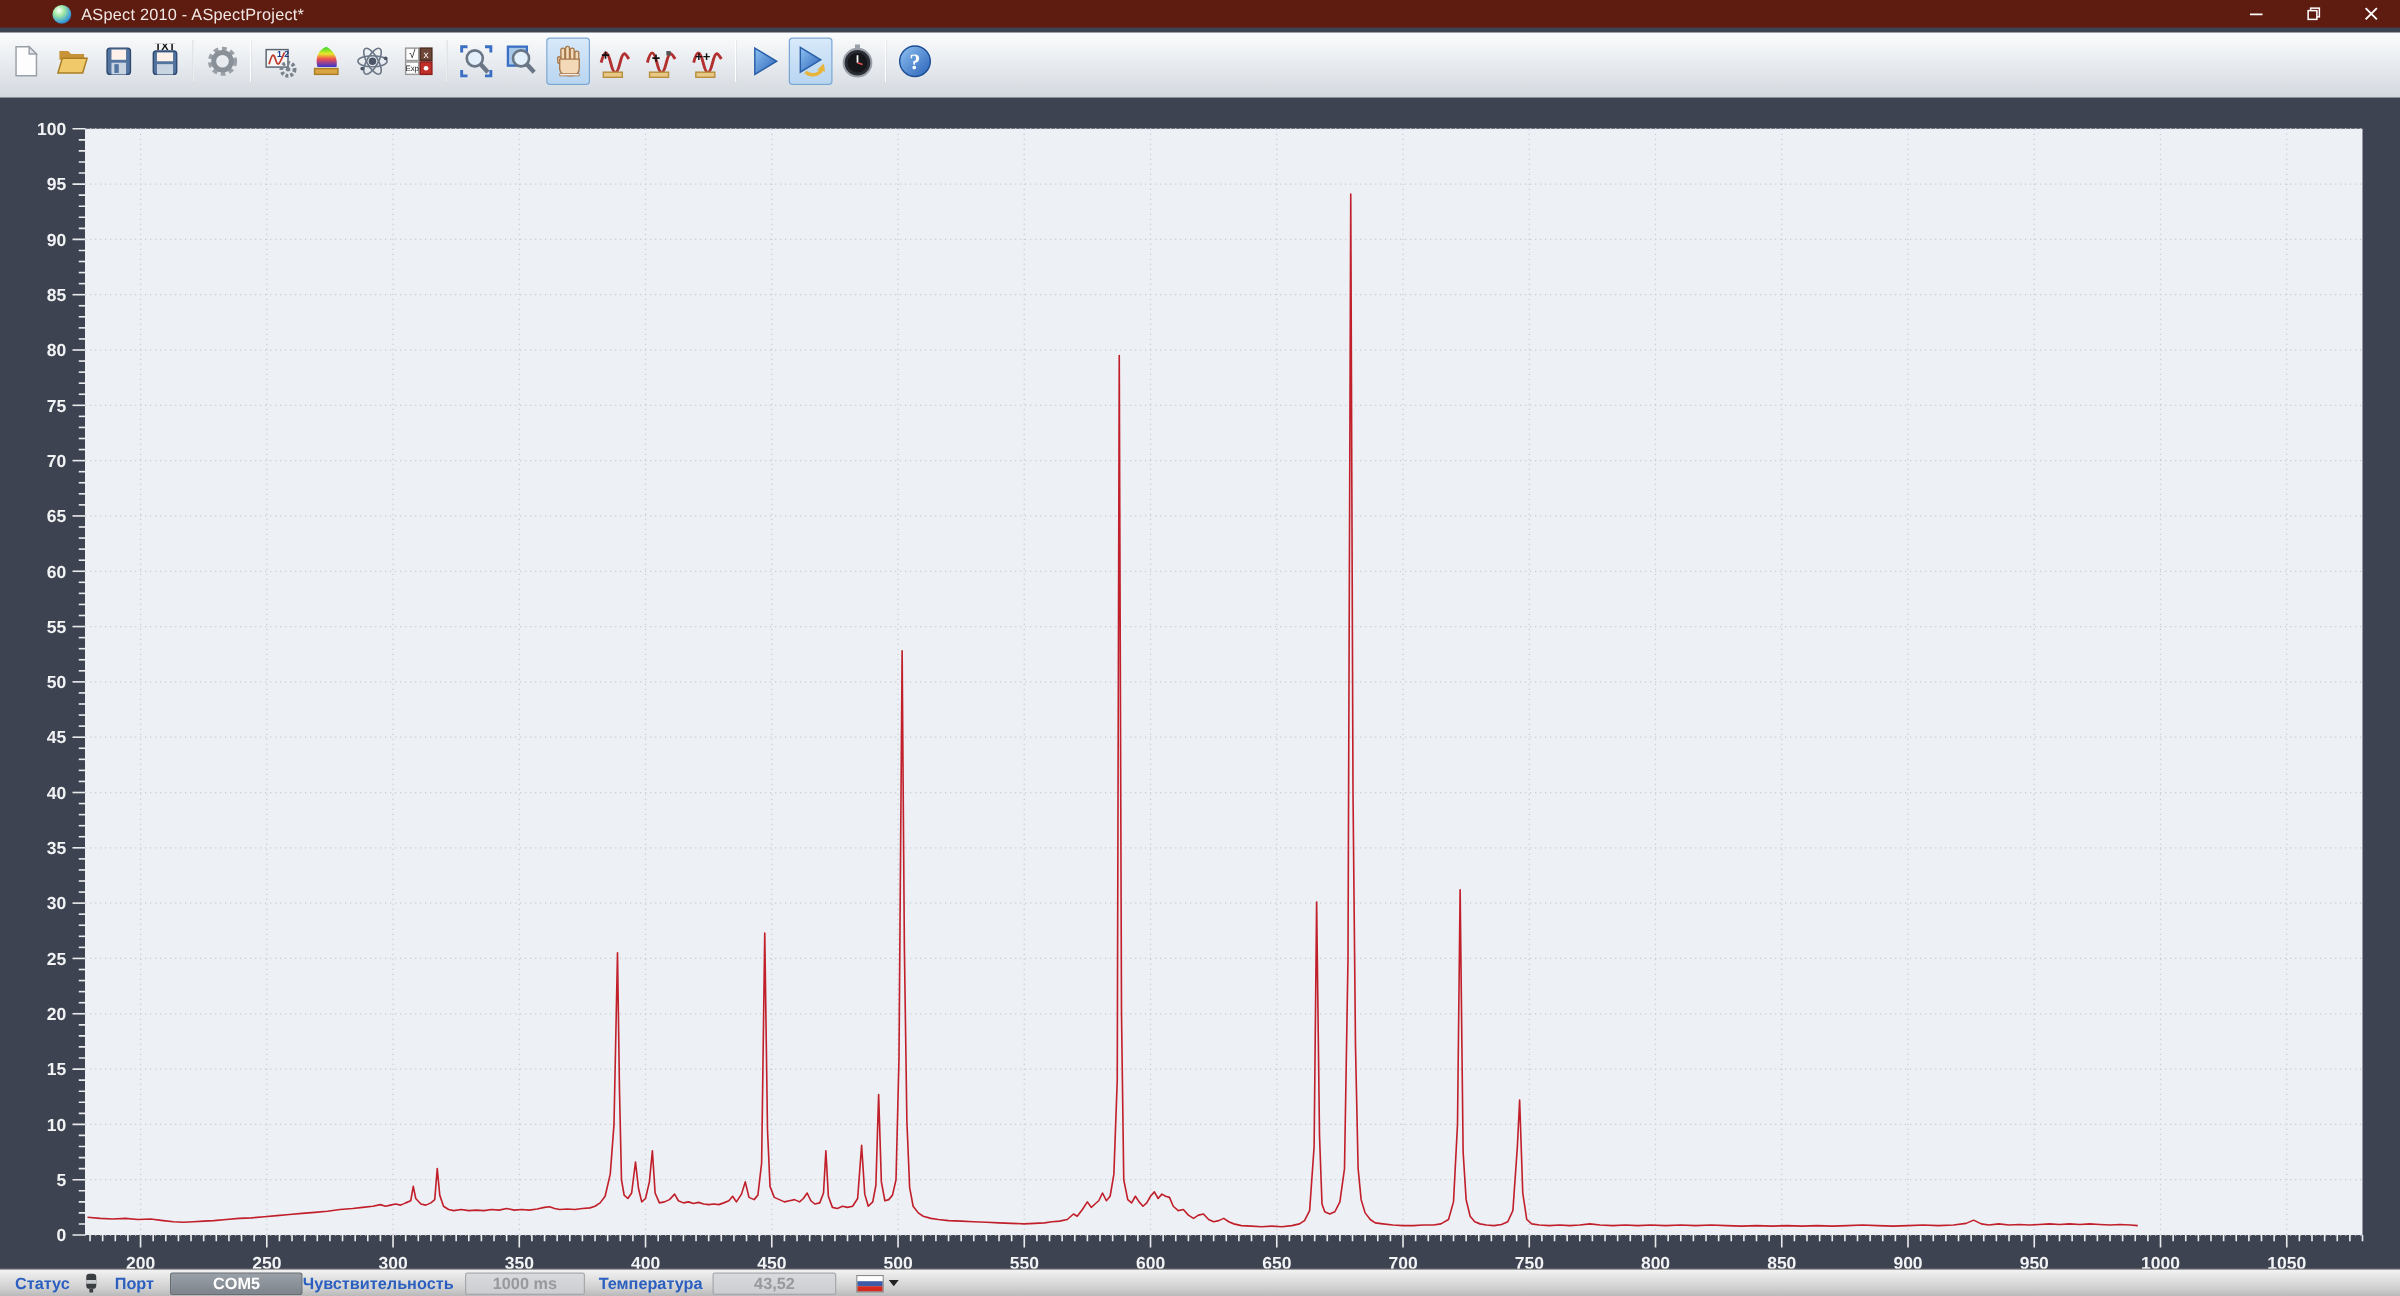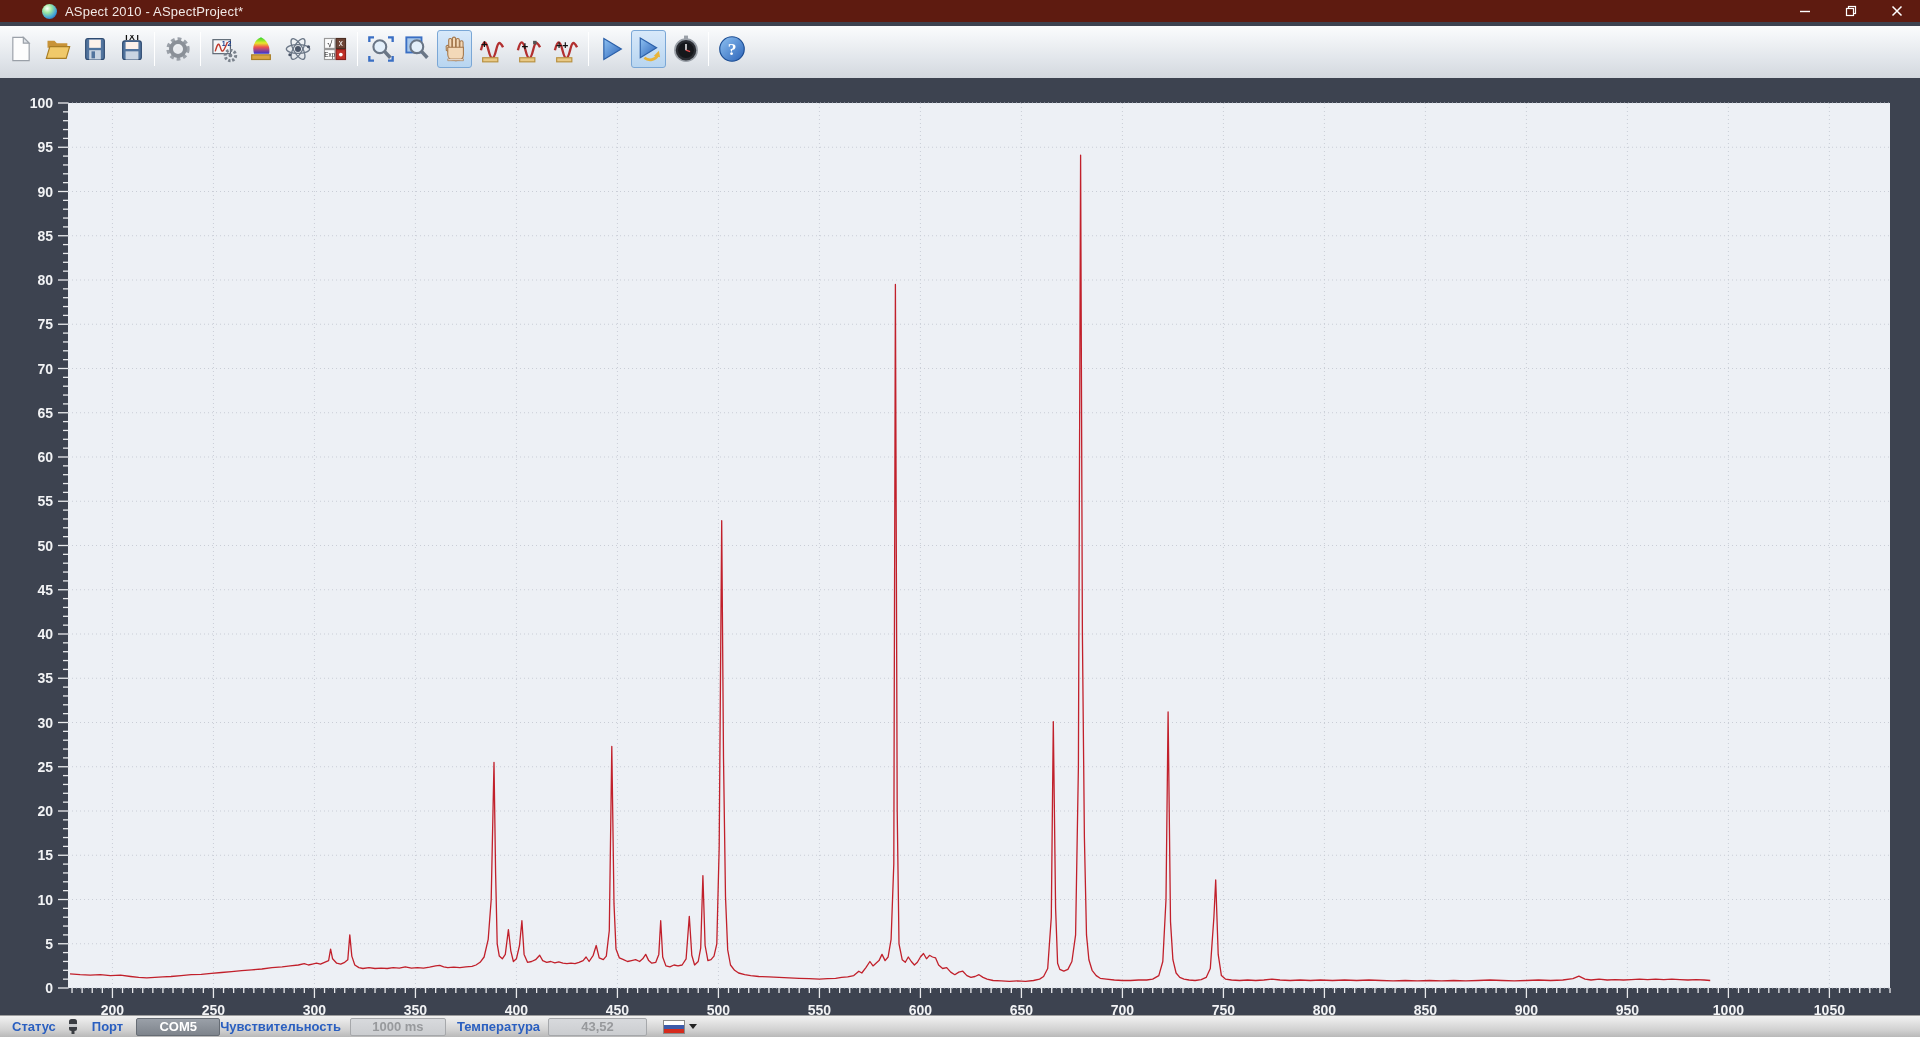--- a/index.html
+++ b/index.html
@@ -668,21 +668,21 @@
   <div class="statusbar">
     <span class="sb-label" style="margin-left:12px">Статус</span>
     <span style="margin-left:9px; display:flex">
       <svg width="16" height="17" viewBox="0 0 16 17">
           <rect x="4" y="1" width="8" height="12" rx="2.5" fill="#3a3d42"></rect>
           <rect x="4" y="6" width="8" height="3" fill="#c8cacd"></rect>
           <rect x="6.5" y="13" width="3" height="3" fill="#3a3d42"></rect>
         </svg>
     </span>
     <span class="sb-label" style="margin-left:11px">Порт</span>
-    <span class="sb-field dark" style="margin-left:13px; width:84px">COM5</span>
+    <span class="sb-field dark" style="margin-left:13px; width:106px">COM5</span>
     <span class="sb-label" style="">Чувствительность</span>
     <span class="sb-field light" style="margin-left:9px; width:96px">1000 ms</span>
     <span class="sb-label" style="margin-left:11px">Температура</span>
     <span class="sb-field light" style="margin-left:8px; width:99px">43,52</span>
     <span class="flag">
       <div style="background:#ffffff"></div>
         <div style="background:#3d5ba9"></div>
         <div style="background:#d52b1e"></div>
     </span>
     <span class="flag-arrow"></span>

